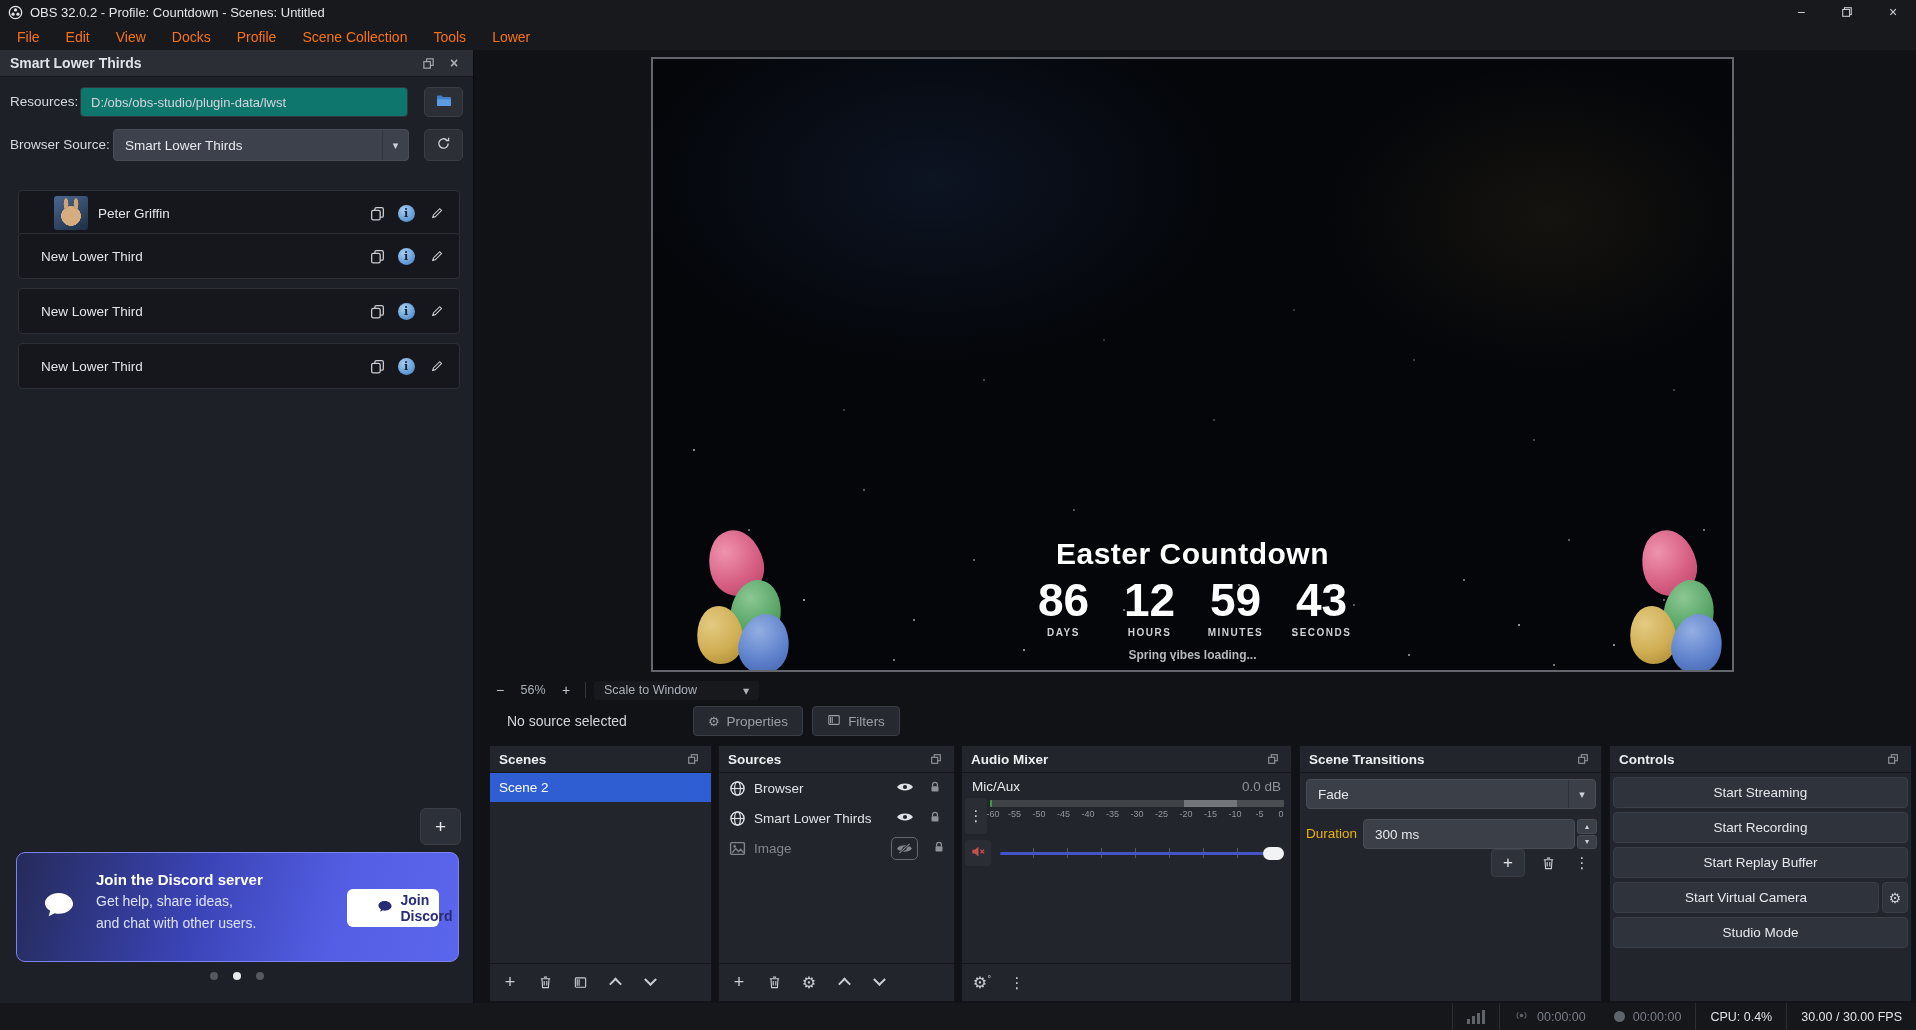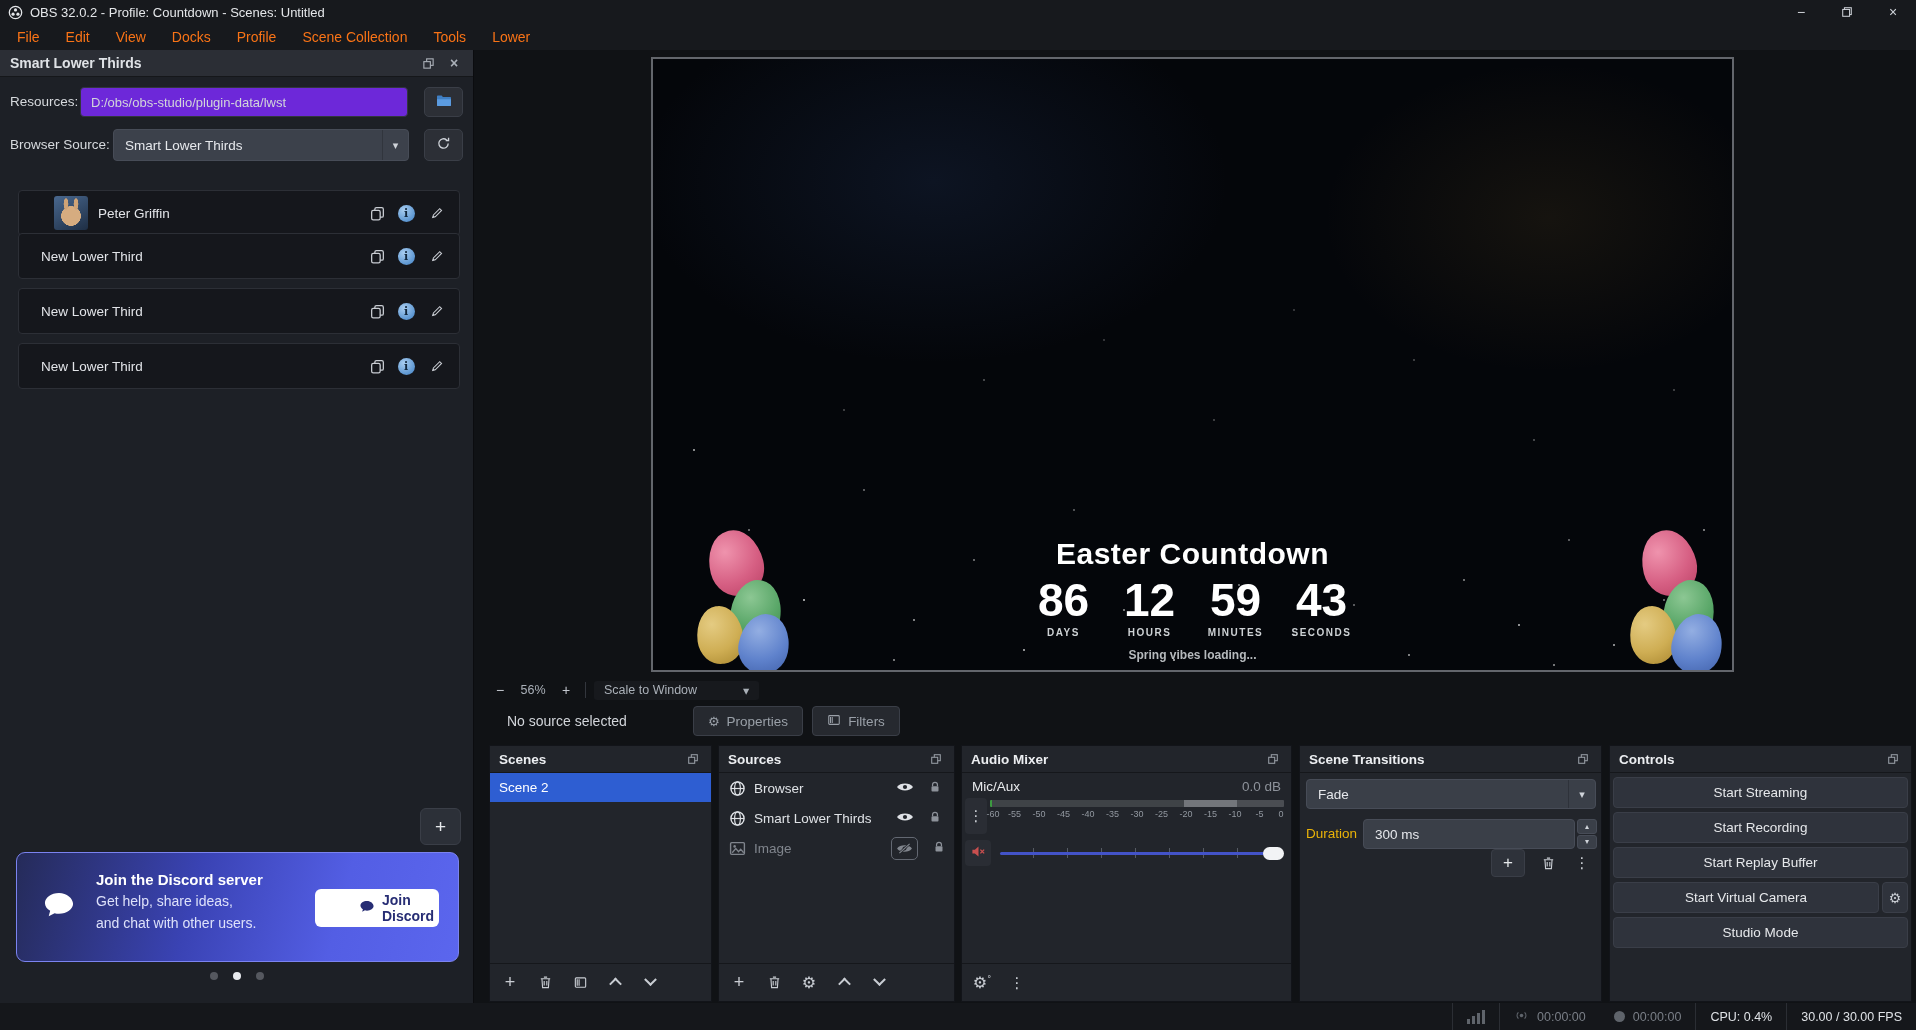--- a/index.html
+++ b/index.html
@@ -21,21 +21,21 @@
 
   
   .lwt { position:absolute; left:0; top:50px; width:474px; height:953px; background:#1d2026;
          border-right:1px solid #0b0c0f; }
   .lwt-header { height:27px; background:#2b2e35; display:flex; align-items:center; padding:0 10px;
                 font-weight:bold; font-size:14px; border-bottom:1px solid #15171a; }
   .lwt-header .sp { flex:1; }
   .hicon { width:18px; height:18px; display:inline-flex; align-items:center; justify-content:center;
            color:#aab0b8; margin-left:8px; }
   .lbl { position:absolute; font-size:13.5px; color:#d6d9dd; }
-  .field { position:absolute; background:#6d28d9; border:1px solid #32363e; border-radius:4px;
+  .field { position:absolute; background:#0f766e; border:1px solid #32363e; border-radius:4px;
            display:flex; align-items:center; padding:0 10px; font-size:13px; color:#d2d5da; }
   .combo { position:absolute; background:#3c414b; border:1px solid #474c57; border-radius:4px;
            display:flex; align-items:center; font-size:13.5px; color:#e6e8ec; }
   .combo .cv { flex:1; padding:0 11px; }
   .combo .arr { width:26px; align-self:stretch; display:flex; align-items:center; justify-content:center;
                 border-left:1px solid #31353d; color:#cfd3d9; font-size:11px; }
   .sqbtn { position:absolute; background:#2c2f36; border:1px solid #3a3e47; border-radius:5px;
            display:flex; align-items:center; justify-content:center; }
   .lwt-row { position:absolute; left:18px; width:442px; height:46px; background:#15171c;
              border:1px solid #2c2f36; border-radius:4px; display:flex; align-items:center; }
@@ -54,21 +54,21 @@
   .addbtn { position:absolute; left:420px; top:758px; width:41px; height:37px; background:#2c3038;
             border:1px solid #3a3e47; border-radius:6px; color:#e6e8eb; font-size:19px;
             display:flex; align-items:center; justify-content:center; }
   .discord { position:absolute; left:16px; top:802px; width:443px; height:110px; border-radius:9px;
              border:1px solid #7b83f0;
              background:linear-gradient(105deg,#252b59 0%,#3a43b4 40%,#535ee4 72%,#5b66ee 100%); }
   .disc-icon { position:absolute; left:24px; top:38px; width:36px; height:30px; }
   .disc-title { position:absolute; left:79px; top:18px; font-weight:bold; font-size:15px; color:#fff; }
   .disc-line1 { position:absolute; left:79px; top:40px; font-size:14px; color:#dde1fa; }
   .disc-line2 { position:absolute; left:79px; top:62px; font-size:14px; color:#dde1fa; }
-  .disc-btn { position:absolute; right:19px; top:36px; width:124px; height:38px; background:#ffffff;
+  .disc-btn { position:absolute; right:19px; top:36px; width:92px; height:38px; background:#ffffff;
               border-radius:6px; display:flex; align-items:center; justify-content:center; gap:7px;
               color:#272d74; font-weight:bold; font-size:14px;padding-left:44px; }
   .dots { position:absolute; left:0; top:922px; width:474px; display:flex; justify-content:center; gap:15px; }
   .dot { width:8px; height:8px; border-radius:50%; background:#55585f; }
   .dot.active { background:#e8eaee; }
 
   
   .canvas { position:absolute; left:651px; top:57px; width:1083px; height:615px;
             border:2px solid #63666c;
             background:

